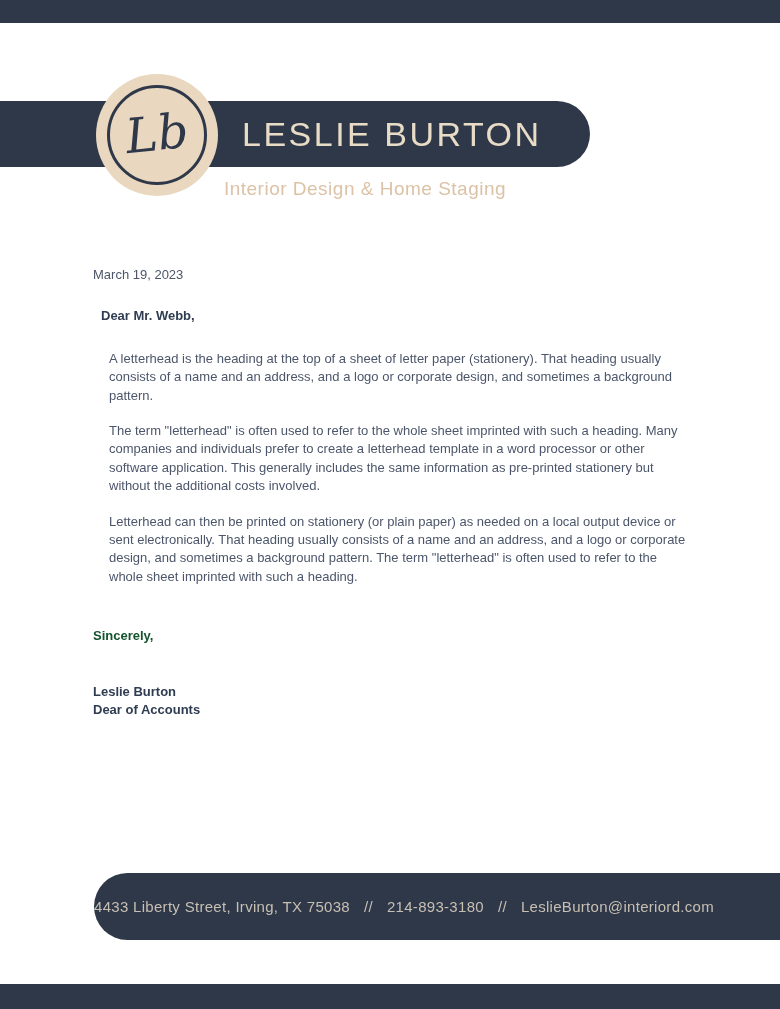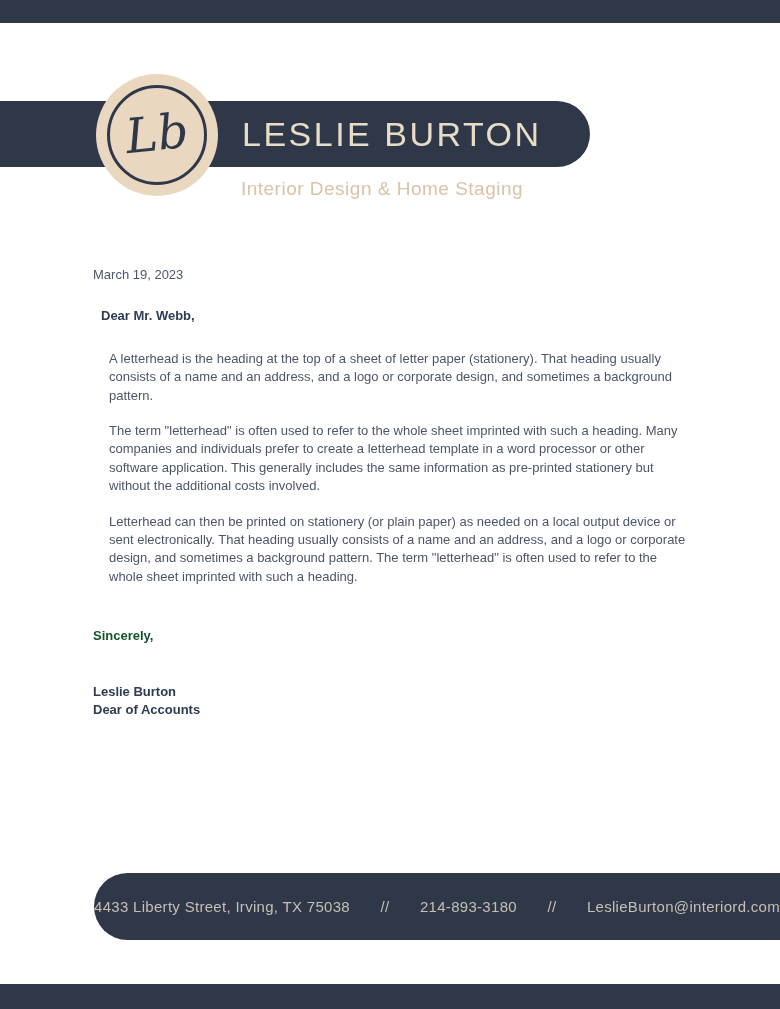--- a/index.html
+++ b/index.html
@@ -33,21 +33,21 @@
   .brand-name {
     position: absolute; top: 115px; left: 242px;
     width: 280px;
     color: #e9dcc7;
     font-size: 34px;
     font-weight: 400;
     letter-spacing: 2.5px;
     white-space: nowrap;
   }
   .brand-tagline {
-    position: absolute; top: 178px; left: 97px;
+    position: absolute; top: 178px; left: 80px;
     width: 570px;
     text-align: center;
     color: #dcc2a6;
     font-size: 19px;
     letter-spacing: 0.5px;
     white-space: nowrap;
   }
 
   
   .brand-logo {
@@ -96,21 +96,21 @@
     font-weight: bold; color: #2f3c52;
     margin: 0;
   }
 
   
   .footer-bar {
     position: absolute; top: 873px; left: 94px;
     width: 686px; height: 67px;
     background: #2e3849;
     border-radius: 34px 0 0 34px;
-    display: flex; align-items: center; justify-content: space-between;
+    display: flex; align-items: center; justify-content: flex-start;
     color: #c8bfb3;
     font-size: 15px;
     letter-spacing: 0.3px;
   }
   .footer-bar .sep { margin: 0 14px; }
 </style>
 </head>
 <body>
 
 <div class="top-bar"></div>

